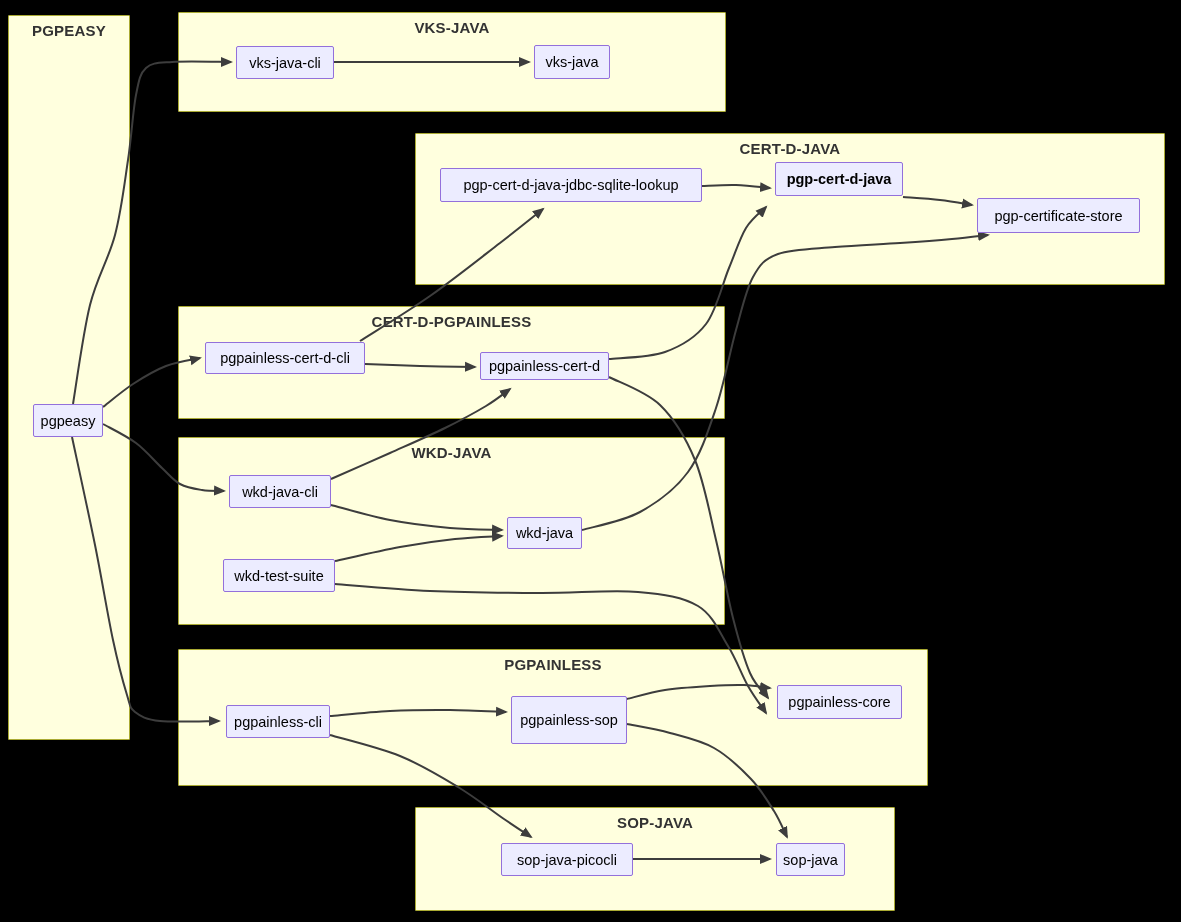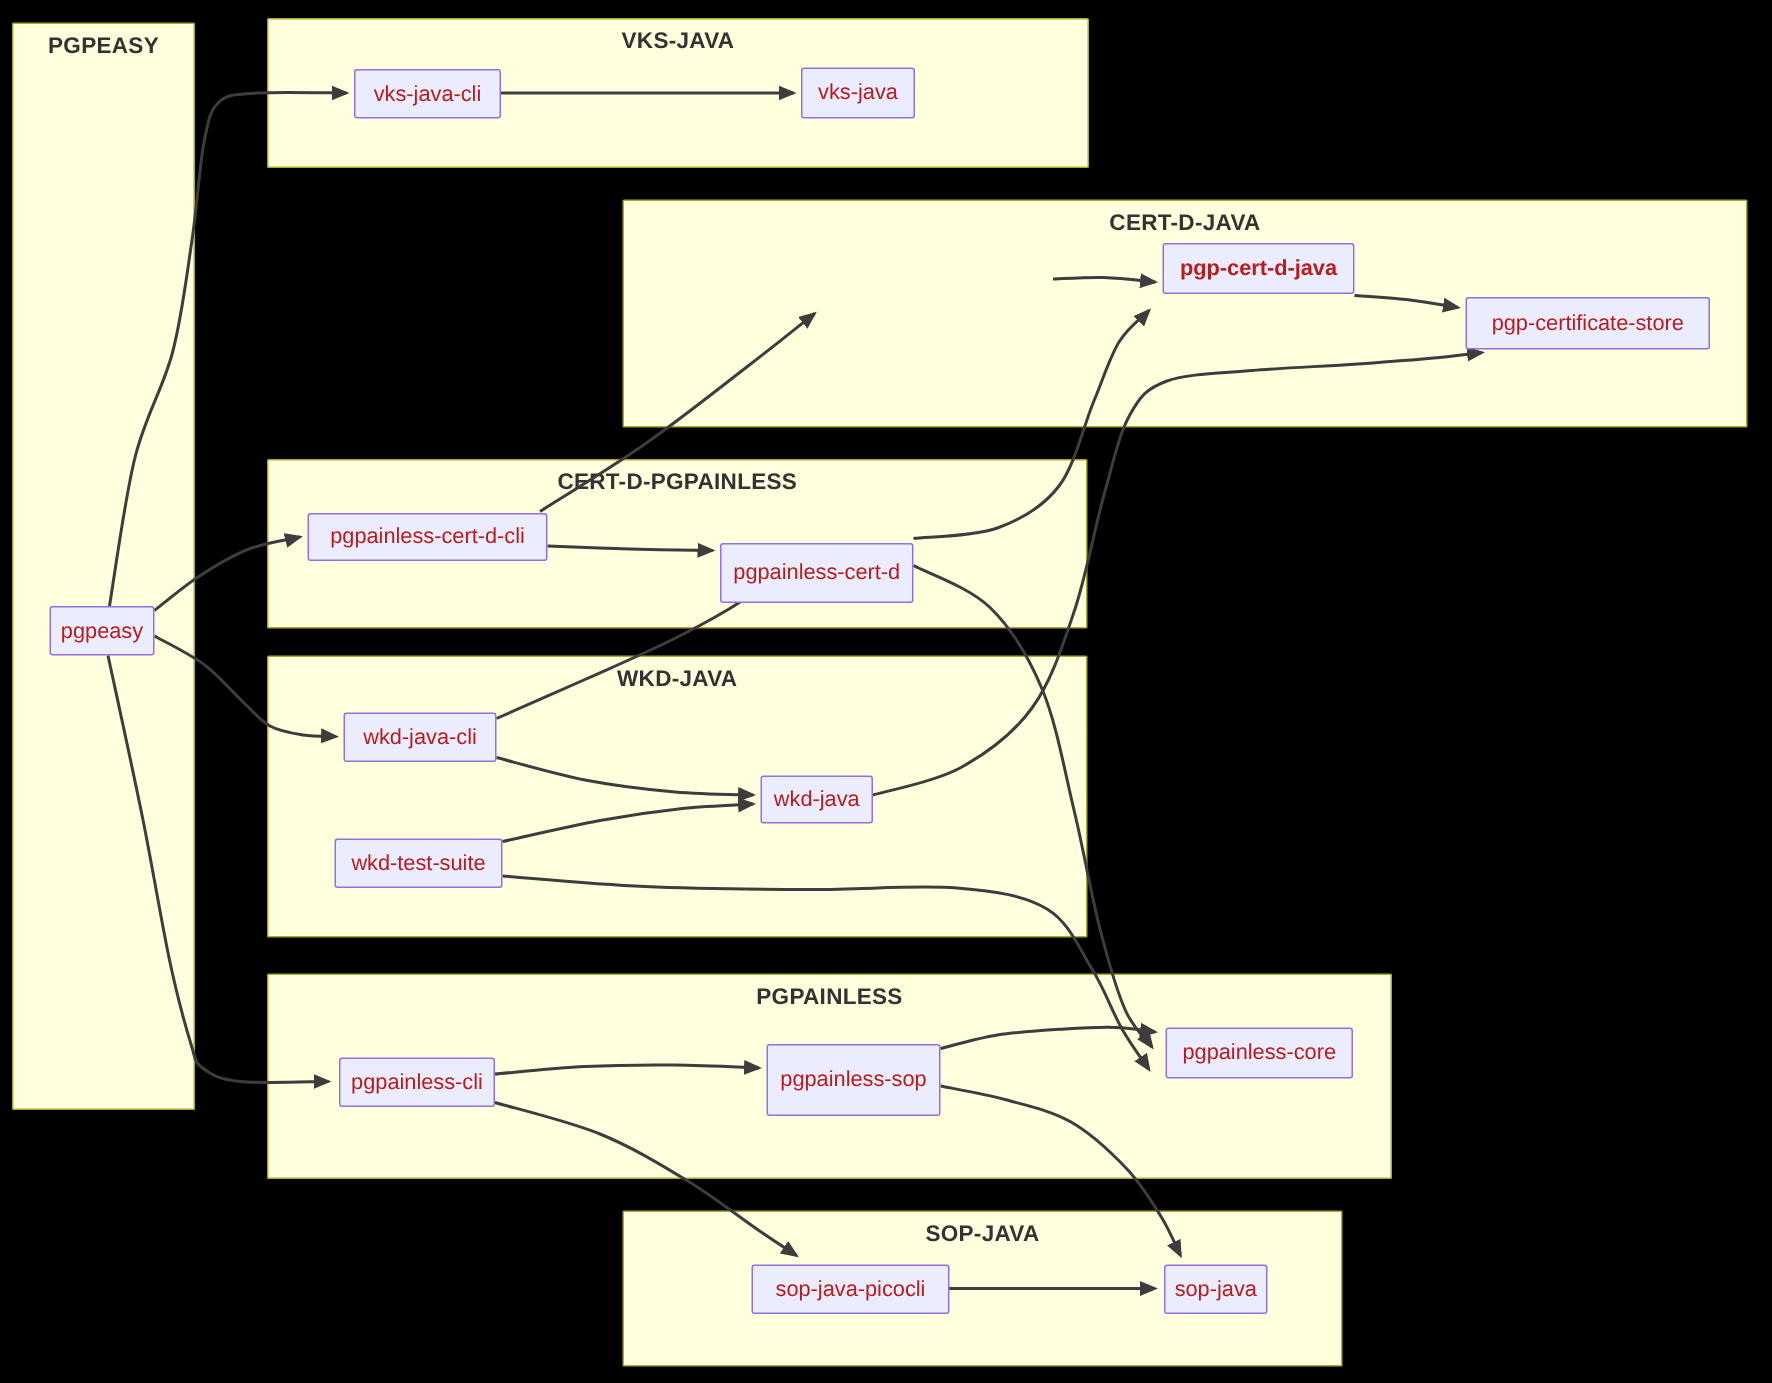--- a/index.html
+++ b/index.html
@@ -35,21 +35,21 @@
     pointer-events:none;
   }
   .node{
     position:absolute;
     box-sizing:border-box;
     border:1px solid #9370db;
     background:#ececff;
     border-radius:2px;
     display:flex;align-items:center;justify-content:center;
     font-size:14.5px;
-    color:#b91c1c;
+    color:#000000;
     white-space:nowrap;
     z-index:3;
   }
 </style>
 </head>
 <body>
 
 <div id="stage" style="background: rgb(0, 0, 0);">
     <div class="cluster" style="left: 8px; top: 15px; width: 122px; height: 725px; background: rgb(255, 255, 222); border-color: rgb(170, 170, 51);">
       <span class="cluster-title" style="color: rgb(51, 51, 51);">PGPEASY</span>
@@ -96,24 +96,25 @@
       <path d="M582,530C591.6666666666666,527 622.3333333333334,521.6666666666666 640,512C657.6666666666666,502.3333333333333 675.3333333333334,489.3333333333333 688,472C700.6666666666666,454.6666666666667 708,431.6666666666667 716,408C724,384.3333333333333 729.8333333333334,351.8333333333333 736,330C742.1666666666666,308.1666666666667 746,289.6666666666667 753,277C760,264.3333333333333 764.3333333333334,259 778,254C791.6666666666666,249 814.6666666666666,248.83333333333334 835,247C855.3333333333334,245.16666666666666 880.5,244.33333333333334 900,243C919.5,241.66666666666666 937.3333333333334,240.33333333333334 952,239C966.6666666666666,237.66666666666666 982,235.66666666666666 988,235" fill="none" stroke="#3d3d3d" stroke-width="2" marker-end="url(#arrow)"></path>
       <path d="M330,716C340,715.1666666666666 370,712 390,711C410,710 430.6666666666667,709.8333333333334 450,710C469.3333333333333,710.1666666666666 496.6666666666667,711.6666666666666 506,712" fill="none" stroke="#3d3d3d" stroke-width="2" marker-end="url(#arrow)"></path>
       <path d="M330,735C341.6666666666667,738.5 378.6666666666667,747.3333333333334 400,756C421.3333333333333,764.6666666666666 440.6666666666667,776.5 458,787C475.3333333333333,797.5 491.8333333333333,810.6666666666666 504,819C516.1666666666666,827.3333333333334 526.5,834 531,837" fill="none" stroke="#3d3d3d" stroke-width="2" marker-end="url(#arrow)"></path>
       <path d="M627,699C633.3333333333334,697.5 651.1666666666666,692.1666666666666 665,690C678.8333333333334,687.8333333333334 696.8333333333334,686.8333333333334 710,686C723.1666666666666,685.1666666666666 734,684.6666666666666 744,685C754,685.3333333333334 765.6666666666666,687.5 770,688" fill="none" stroke="#3d3d3d" stroke-width="2" marker-end="url(#arrow)"></path>
       <path d="M627,724C634.1666666666666,725.5 655.5,729 670,733C684.5,737 700.5,740.3333333333334 714,748C727.5,755.6666666666666 741,768.5 751,779C761,789.5 768,801.3333333333334 774,811C780,820.6666666666666 784.8333333333334,832.6666666666666 787,837" fill="none" stroke="#3d3d3d" stroke-width="2" marker-end="url(#arrow)"></path>
       <path d="M619,859C631.6666666666666,859 669.8333333333334,859 695,859C720.1666666666666,859 757.5,859 770,859" fill="none" stroke="#3d3d3d" stroke-width="2" marker-end="url(#arrow)"></path>
     </svg>
     <div class="node" style="left: 33px; top: 404px; width: 70px; height: 33px; background: rgb(236, 236, 255); border-color: rgb(147, 112, 219);">pgpeasy</div>
     <div class="node" style="left: 236px; top: 46px; width: 98px; height: 33px; background: rgb(236, 236, 255); border-color: rgb(147, 112, 219);">vks-java-cli</div>
     <div class="node" style="left: 534px; top: 45px; width: 76px; height: 34px; background: rgb(236, 236, 255); border-color: rgb(147, 112, 219);">vks-java</div>
+    <div class="node" style="left: 440px; top: 168px; width: 262px; height: 34px; background: rgb(236, 236, 255); border-color: rgb(147, 112, 219);">pgp-cert-d-java-jdbc-sqlite-lookup</div>
     <div class="node" style="left: 775px; top: 162px; width: 128px; height: 34px; background: rgb(236, 236, 255); border-color: rgb(147, 112, 219); font-weight: bold;">pgp-cert-d-java</div>
     <div class="node" style="left: 977px; top: 198px; width: 163px; height: 35px; background: rgb(236, 236, 255); border-color: rgb(147, 112, 219);">pgp-certificate-store</div>
     <div class="node" style="left: 205px; top: 342px; width: 160px; height: 32px; background: rgb(236, 236, 255); border-color: rgb(147, 112, 219);">pgpainless-cert-d-cli</div>
-    <div class="node" style="left: 480px; top: 352px; width: 129px; height: 40px; background: rgb(236, 236, 255); border-color: rgb(147, 112, 219); margin-top: 10px;">pgpainless-cert-d</div>
+    <div class="node" style="left: 480px; top: 352px; width: 129px; height: 28px; background: rgb(236, 236, 255); border-color: rgb(147, 112, 219);">pgpainless-cert-d</div>
     <div class="node" style="left: 229px; top: 475px; width: 102px; height: 33px; background: rgb(236, 236, 255); border-color: rgb(147, 112, 219);">wkd-java-cli</div>
     <div class="node" style="left: 507px; top: 517px; width: 75px; height: 32px; background: rgb(236, 236, 255); border-color: rgb(147, 112, 219);">wkd-java</div>
     <div class="node" style="left: 223px; top: 559px; width: 112px; height: 33px; background: rgb(236, 236, 255); border-color: rgb(147, 112, 219);">wkd-test-suite</div>
     <div class="node" style="left: 226px; top: 705px; width: 104px; height: 33px; background: rgb(236, 236, 255); border-color: rgb(147, 112, 219);">pgpainless-cli</div>
     <div class="node" style="left: 511px; top: 696px; width: 116px; height: 48px; background: rgb(236, 236, 255); border-color: rgb(147, 112, 219);">pgpainless-sop</div>
     <div class="node" style="left: 777px; top: 685px; width: 125px; height: 34px; background: rgb(236, 236, 255); border-color: rgb(147, 112, 219);">pgpainless-core</div>
     <div class="node" style="left: 501px; top: 843px; width: 132px; height: 33px; background: rgb(236, 236, 255); border-color: rgb(147, 112, 219);">sop-java-picocli</div>
     <div class="node" style="left: 776px; top: 843px; width: 69px; height: 33px; background: rgb(236, 236, 255); border-color: rgb(147, 112, 219);">sop-java</div>
   </div>
 

